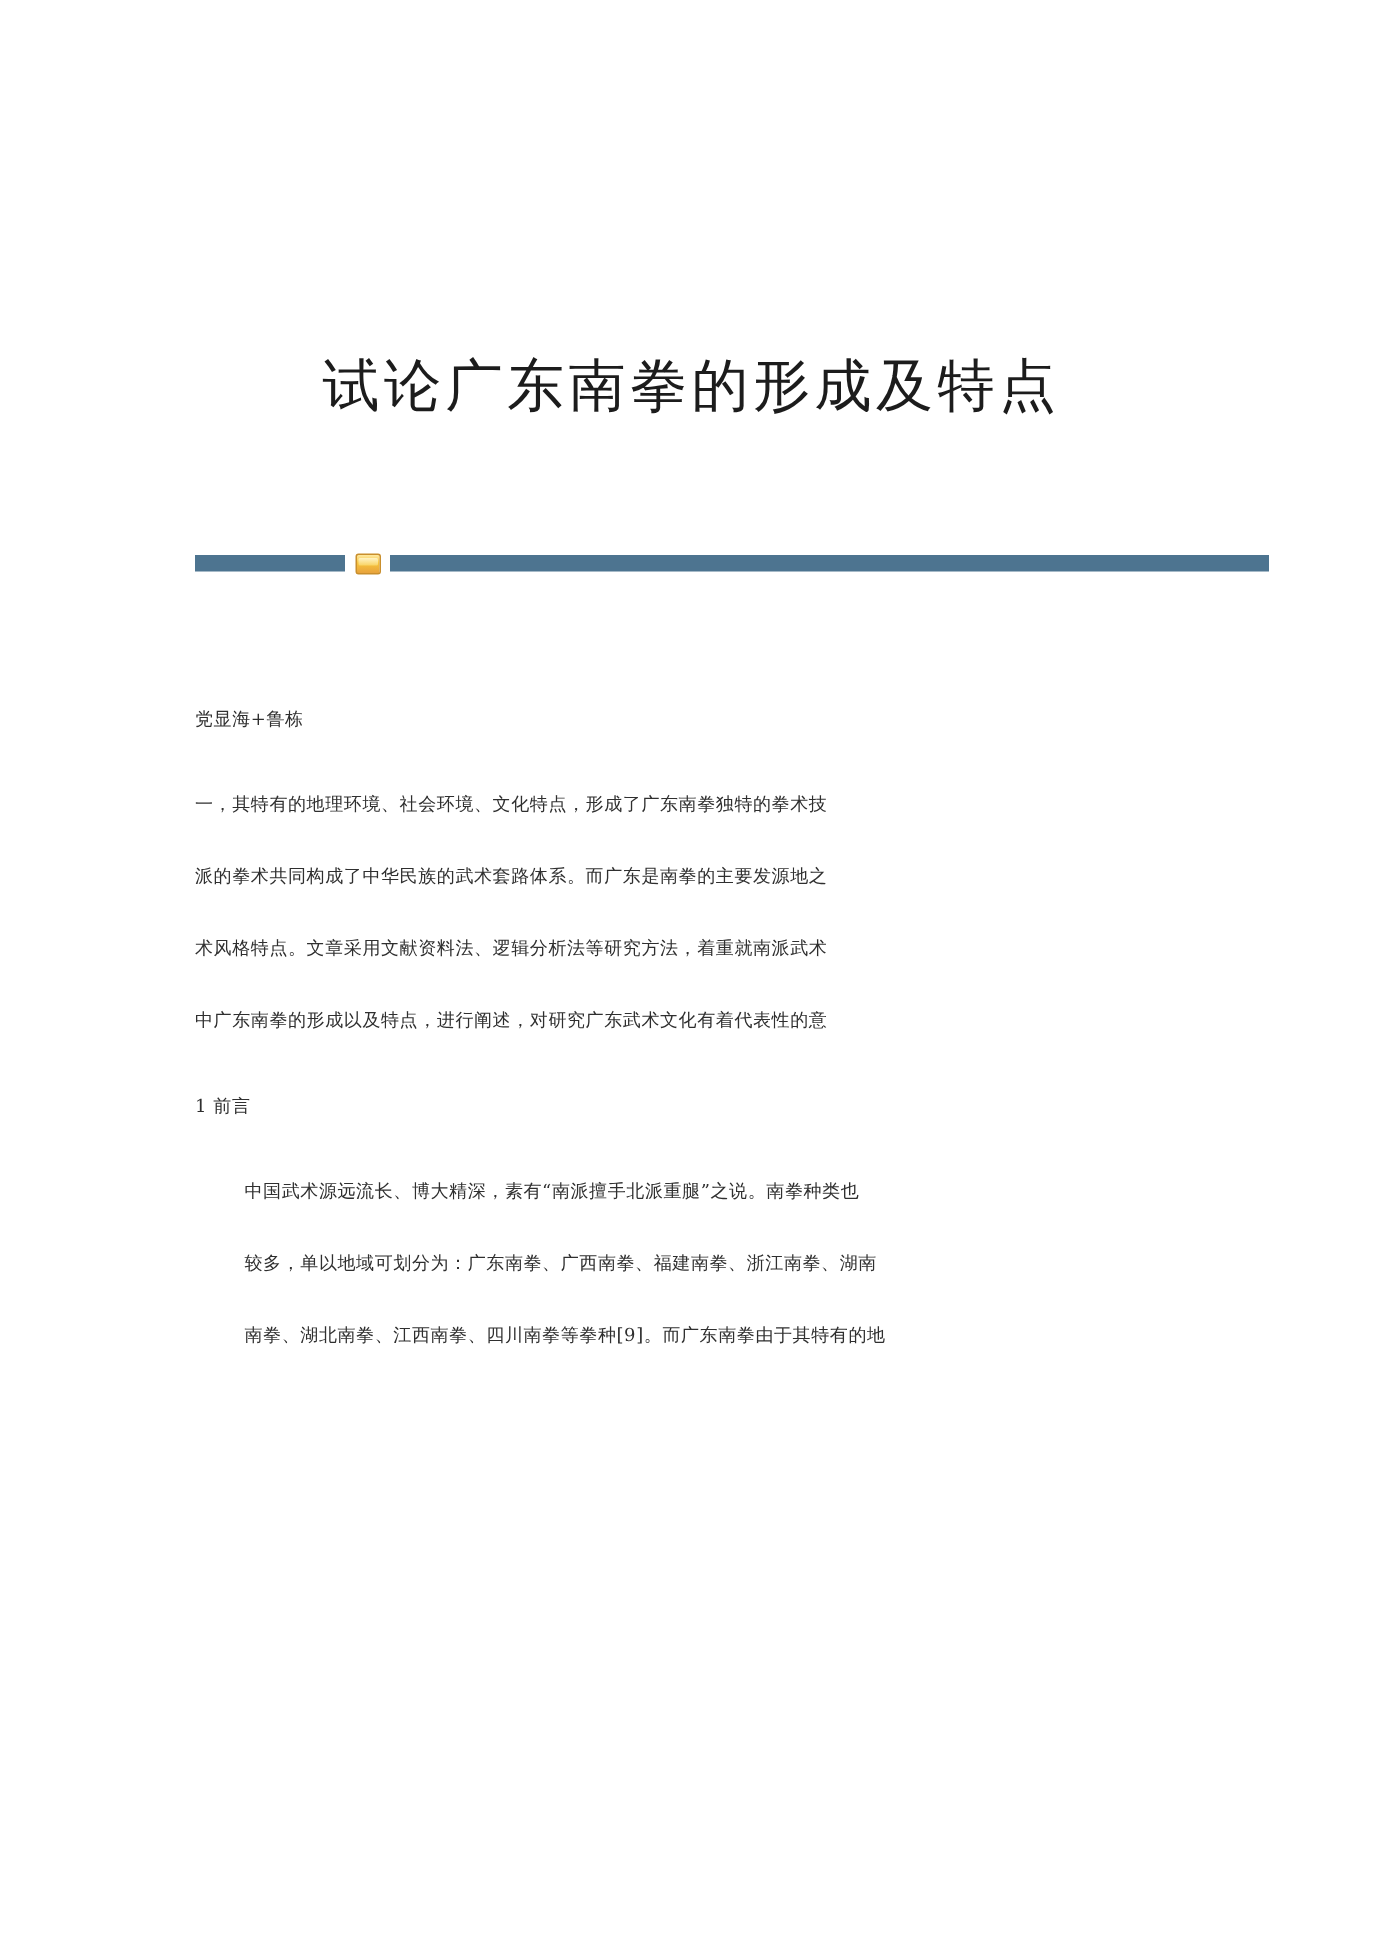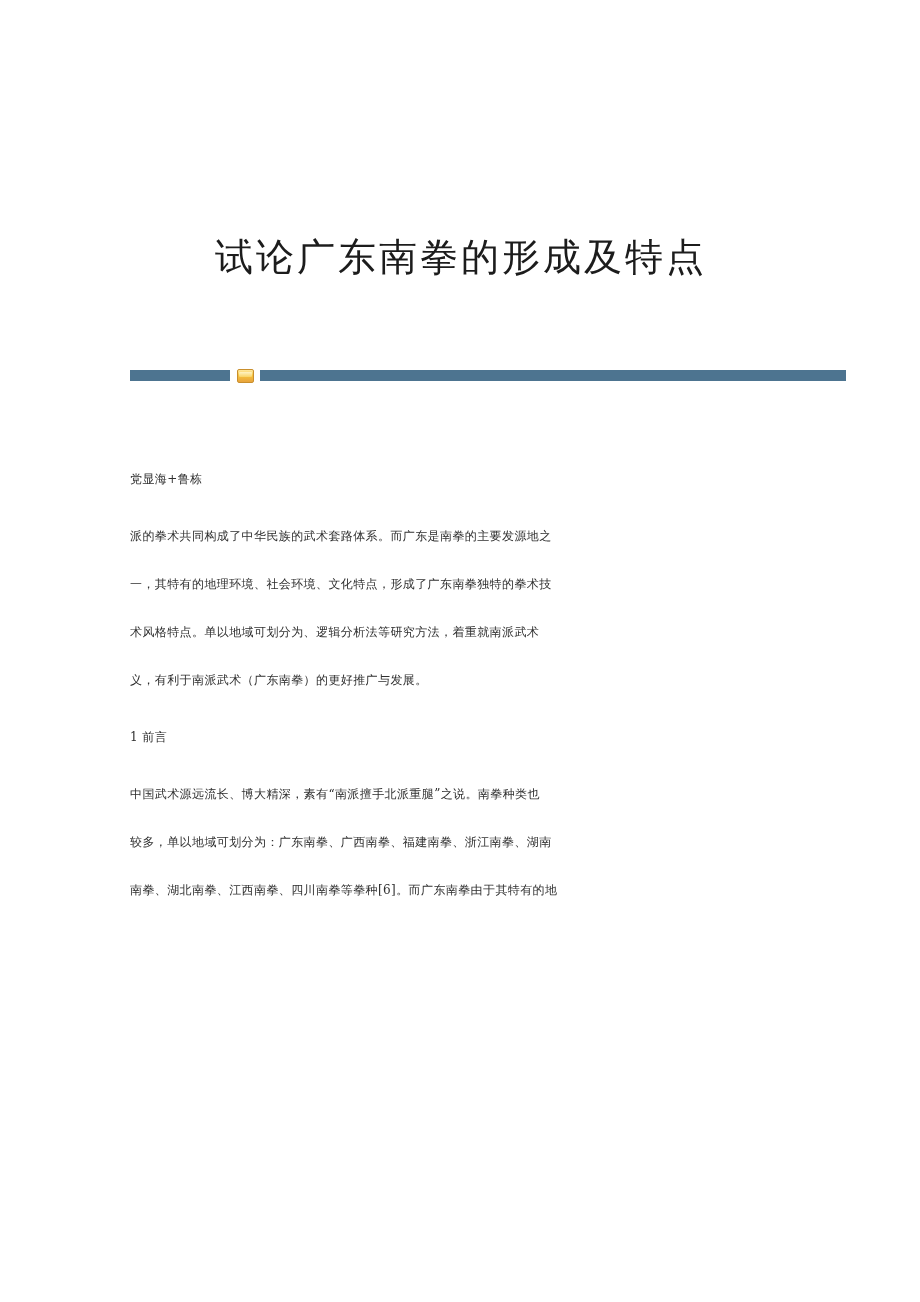--- a/index.html
+++ b/index.html
@@ -74,50 +74,50 @@
     overflow: hidden;
   }
   .line {
     line-height: 48px;
     height: 48px;
     letter-spacing: 0.4px;
     white-space: nowrap;
     text-align: left;
   }
   .para { margin: 0 0 9px 0; }
-  .para:last-child { margin-bottom: 0; }
+  .para:last-child { margin-bottom: 0; margin-left: 33px; }
 </style>
 </head>
 <body>
 
 <h1 class="doc-title">试论广东南拳的形成及特点</h1>
 
 <div class="divider">
   <div class="divider-bar" style="background: rgb(77, 116, 144);"></div>
   <div class="icon-gap">
     <span class="envelope-icon"></span>
   </div>
 </div>
 
 <div class="content">
   <div class="para">
     <div class="line">党显海+鲁栋</div>
   </div>
 
   <div class="para">
+    <div class="line">一，其特有的地理环境、社会环境、文化特点，形成了广东南拳独特的拳术技</div>
     <div class="line">派的拳术共同构成了中华民族的武术套路体系。而广东是南拳的主要发源地之</div>
-    <div class="line">一，其特有的地理环境、社会环境、文化特点，形成了广东南拳独特的拳术技</div>
-    <div class="line">术风格特点。单以地域可划分为、逻辑分析法等研究方法，着重就南派武术</div>
-    <div class="line">义，有利于南派武术（广东南拳）的更好推广与发展。</div>
+    <div class="line">术风格特点。文章采用文献资料法、逻辑分析法等研究方法，着重就南派武术</div>
+    <div class="line">中广东南拳的形成以及特点，进行阐述，对研究广东武术文化有着代表性的意</div>
   </div>
 
 
 
   <div class="para">
     <div class="line">1 前言</div>
   </div>
 
   <div class="para">
     <div class="line">中国武术源远流长、博大精深，素有“南派擅手北派重腿”之说。南拳种类也</div>
     <div class="line">较多，单以地域可划分为：广东南拳、广西南拳、福建南拳、浙江南拳、湖南</div>
-    <div class="line">南拳、湖北南拳、江西南拳、四川南拳等拳种[6]。而广东南拳由于其特有的地</div>
+    <div class="line">南拳、湖北南拳、江西南拳、四川南拳等拳种[9]。而广东南拳由于其特有的地</div>
   </div>
 </div>
 
 </body></html>

